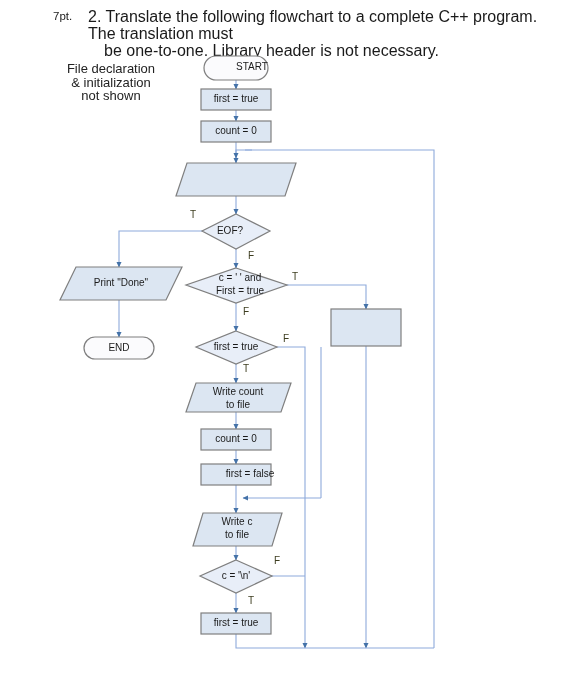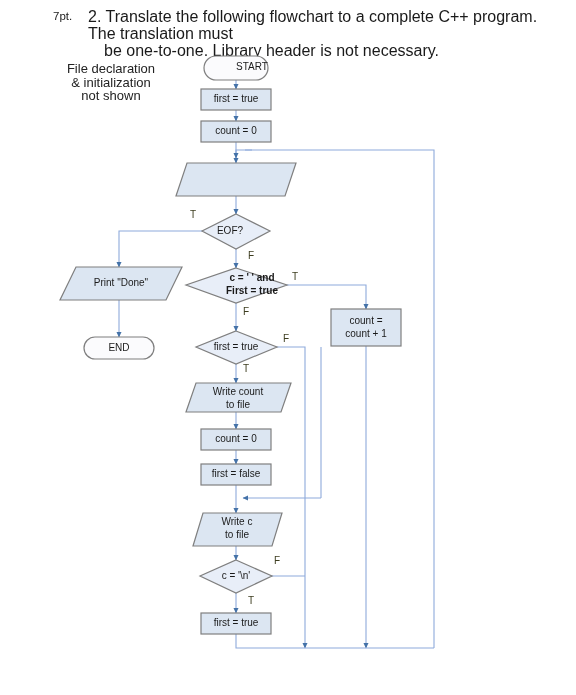--- a/index.html
+++ b/index.html
@@ -188,29 +188,27 @@
       <rect x="201" y="613" width="70" height="21" fill="#dce6f2" stroke="#7f7f7f" stroke-width="1.2"></rect>
     </g>
   </svg>
 
   <div class="nodelabel" style="left:220px; top:61px; width:64px;">START</div>
   <div class="nodelabel" style="left:201px; top:93px; width:70px;">first = true</div>
   <div class="nodelabel" style="left:201px; top:125px; width:70px;">count = 0</div>
   <div class="nodelabel" style="left:206px; top:225px; width:48px;">EOF?</div>
   <div class="nodelabel" style="left:66px; top:277px; width:110px;">Print "Done"</div>
   <div class="nodelabel" style="left:84px; top:342px; width:70px;">END</div>
-  <div class="nodelabel two" style="left:204px; top:272px; width:96px; white-space:pre-line;font-weight:bold;">c = ' '  and
+  <div class="nodelabel two" style="left:192px; top:272px; width:96px; white-space:pre-line;">c = ' '  and
 First = true</div>
-  <div class="nodelabel two" style="left:331px; top:315px; width:70px; white-space:pre-line;">count =
-count + 1</div>
   <div class="nodelabel" style="left:198px; top:341px; width:76px;">first = true</div>
   <div class="nodelabel two" style="left:189px; top:386px; width:98px; white-space:pre-line;">Write count
 to file</div>
   <div class="nodelabel" style="left:201px; top:433px; width:70px;">count = 0</div>
-  <div class="nodelabel" style="left:201px; top:468px; width:70px;">first = false</div>
+  <div class="nodelabel" style="left:201px; top:468px; width:70px;padding-left:14px;">first = false</div>
   <div class="nodelabel two" style="left:197px; top:516px; width:80px; white-space:pre-line;">Write c
 to file</div>
   <div class="nodelabel" style="left:206px; top:570px; width:60px;">c = '\n'</div>
   <div class="nodelabel" style="left:201px; top:617px; width:70px;">first = true</div>
 
   <div class="branchlabel" style="left:190px; top:209px;">T</div>
   <div class="branchlabel" style="left:248px; top:250px;">F</div>
   <div class="branchlabel" style="left:292px; top:271px;">T</div>
   <div class="branchlabel" style="left:243px; top:306px;">F</div>
   <div class="branchlabel" style="left:283px; top:333px;">F</div>

